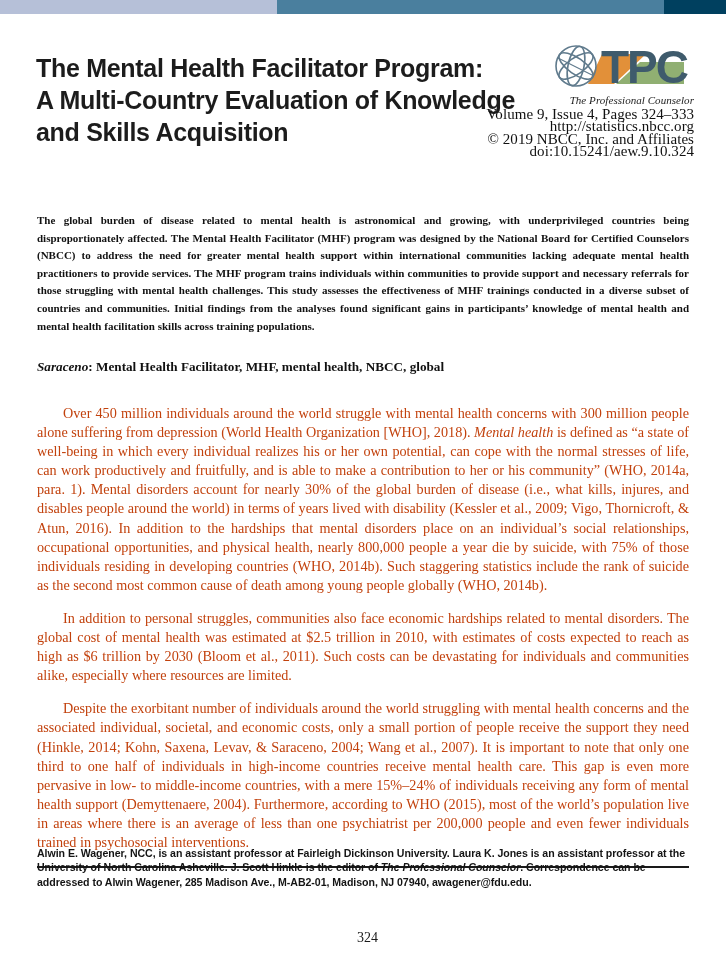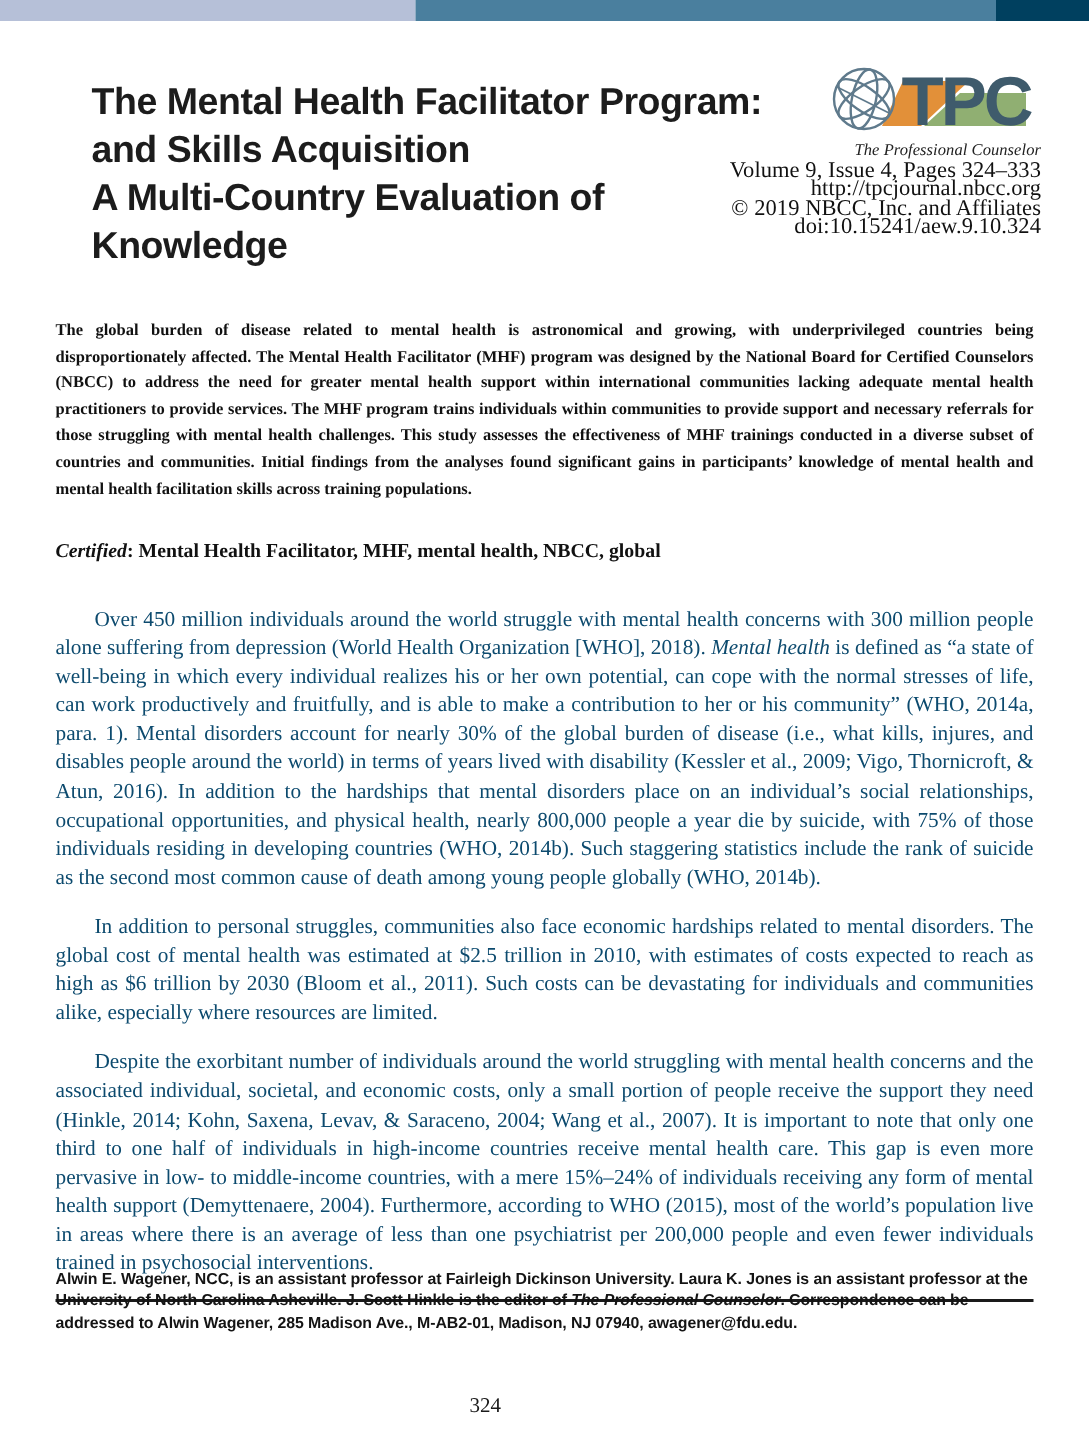--- a/index.html
+++ b/index.html
@@ -67,21 +67,21 @@
     top: 52px;
     left: 36px;
     width: 480px;
     font-family: "Liberation Sans Narrow", "Liberation Sans", sans-serif;
     font-weight: bold;
     font-size: 25px;
     line-height: 32px;
     letter-spacing: -0.3px;
     color: #1c1c1c;
   }
-  .title .tline { display: block; margin-left: 25px; }
+  .title .tline { display: block; }
 
   
   .authors {
     position: absolute;
     top: 176px;
     left: 37px;
     font-family: "Liberation Serif", serif;
     font-weight: bold;
     font-size: 14.5px;
     color: #111111;
@@ -120,21 +120,21 @@
     left: 37px;
     width: 652px;
   }
   .para {
     font-family: "Liberation Serif", serif;
     font-size: 14.2px;
     line-height: 19.1px;
     text-align: justify;
     text-indent: 26px;
     margin: 0 0 14px 0;
-    color: #0c4a6e;
+    color: #c2410c;
     hyphens: none;
   }
   .para i { font-style: italic; }
 
   
   .footnote-rule {
     position: absolute;
     left: 37px;
     top: 866px;
     width: 652px;
@@ -158,37 +158,38 @@
   
   .pageno {
     position: absolute;
     top: 930px;
     left: 0;
     width: 647px;
     text-align: center;
     font-family: "Liberation Serif", serif;
     font-size: 14px;
     color: #1a1a1a;
+    padding-left: 44px;
   }
 </style>
 </head>
 <body>
 
 <div class="page">
 
   <div class="topbar">
     <div class="band-light"></div>
     <div class="band-mid"></div>
     <div class="band-dark"></div>
   </div>
 
   <div class="title">
     <span class="tline">The Mental Health Facilitator Program:</span>
+    <span class="tline">A Multi-Country Evaluation of Knowledge</span>
     <span class="tline">and Skills Acquisition</span>
-    <span class="tline">A Multi-Country Evaluation of Knowledge</span>
   </div>
 
 
   <div class="masthead">
     <div class="logo-row">
       <svg class="logo-svg" width="150" height="56" viewBox="0 0 150 56">
 
         <path d="M58 18 L102 18 L70 48 L44 48 Z" fill="#e08a2e" opacity="0.95"></path>
 
         <path d="M96 26 L140 26 L140 48 L72 48 Z" fill="#8aab6a" opacity="0.95"></path>
@@ -199,29 +200,29 @@
           <ellipse cx="32" cy="30" rx="20" ry="8" transform="rotate(-35 32 30)"></ellipse>
           <ellipse cx="32" cy="30" rx="8" ry="20" transform="rotate(12 32 30)"></ellipse>
           <path d="M14 22 L50 40" stroke-width="1.2"></path>
         </g>
 
         <text x="57" y="47" font-family="'Liberation Sans', sans-serif" font-weight="bold" font-size="46" fill="#3f5b6c" letter-spacing="-2">TPC</text>
       </svg>
     </div>
     <div class="mast-line mast-title">The Professional Counselor</div>
     <div class="mast-line">Volume 9, Issue 4, Pages 324–333</div>
-    <div class="mast-line">http://tpcjournal.nbcc.org</div>
+    <div class="mast-line">http://statistics.nbcc.org</div>
     <div class="mast-line">© 2019 NBCC, Inc. and Affiliates</div>
     <div class="mast-line">doi:10.15241/aew.9.10.324</div>
   </div>
 
   <div class="abstract">The global burden of disease related to mental health is astronomical and growing, with underprivileged countries being disproportionately affected. The Mental Health Facilitator (MHF) program was designed by the National Board for Certified Counselors (NBCC) to address the need for greater mental health support within international communities lacking adequate mental health practitioners to provide services. The MHF program trains individuals within communities to provide support and necessary referrals for those struggling with mental health challenges. This study assesses the effectiveness of MHF trainings conducted in a diverse subset of countries and communities. Initial findings from the analyses found significant gains in participants’ knowledge of mental health and mental health facilitation skills across training populations.</div>
 
   <div class="keywords">
-    <i>Certified</i><span>: </span><span>Mental Health Facilitator, MHF, mental health, NBCC, global</span>
+    <i>Saraceno</i><span>: </span><span>Mental Health Facilitator, MHF, mental health, NBCC, global</span>
   </div>
 
   <div class="body">
     <p class="para"><span>Over 450 million individuals around the world struggle with mental health concerns with 300 million people alone suffering from depression (World Health Organization [WHO], 2018). </span><i>Mental health</i><span> is defined as “a state of well-being in which every individual realizes his or her own potential, can cope with the normal stresses of life, can work productively and fruitfully, and is able to make a contribution to her or his community” (WHO, 2014a, para. 1). Mental disorders account for nearly 30% of the global burden of disease (i.e., what kills, injures, and disables people around the world) in terms of years lived with disability (Kessler et al., 2009; Vigo, Thornicroft, &amp; Atun, 2016). In addition to the hardships that mental disorders place on an individual’s social relationships, occupational opportunities, and physical health, nearly 800,000 people a year die by suicide, with 75% of those individuals residing in developing countries (WHO, 2014b). Such staggering statistics include the rank of suicide as the second most common cause of death among young people globally (WHO, 2014b).</span></p>
     <p class="para">In addition to personal struggles, communities also face economic hardships related to mental disorders. The global cost of mental health was estimated at $2.5 trillion in 2010, with estimates of costs expected to reach as high as $6 trillion by 2030 (Bloom et al., 2011). Such costs can be devastating for individuals and communities alike, especially where resources are limited.</p>
     <p class="para">Despite the exorbitant number of individuals around the world struggling with mental health concerns and the associated individual, societal, and economic costs, only a small portion of people receive the support they need (Hinkle, 2014; Kohn, Saxena, Levav, &amp; Saraceno, 2004; Wang et al., 2007). It is important to note that only one third to one half of individuals in high-income countries receive mental health care. This gap is even more pervasive in low- to middle-income countries, with a mere 15%–24% of individuals receiving any form of mental health support (Demyttenaere, 2004). Furthermore, according to WHO (2015), most of the world’s population live in areas where there is an average of less than one psychiatrist per 200,000 people and even fewer individuals trained in psychosocial interventions.</p>
   </div>
 
   <div class="footnote-rule"></div>
   <div class="footnote"><span>Alwin E. Wagener, NCC, is an assistant professor at Fairleigh Dickinson University. Laura K. Jones is an assistant professor at the University of North Carolina Asheville. J. Scott Hinkle is the editor of </span><i>The Professional Counselor</i><span>. Correspondence can be addressed to Alwin Wagener, 285 Madison Ave., M-AB2-01, Madison, NJ 07940, awagener@fdu.edu.</span></div>

